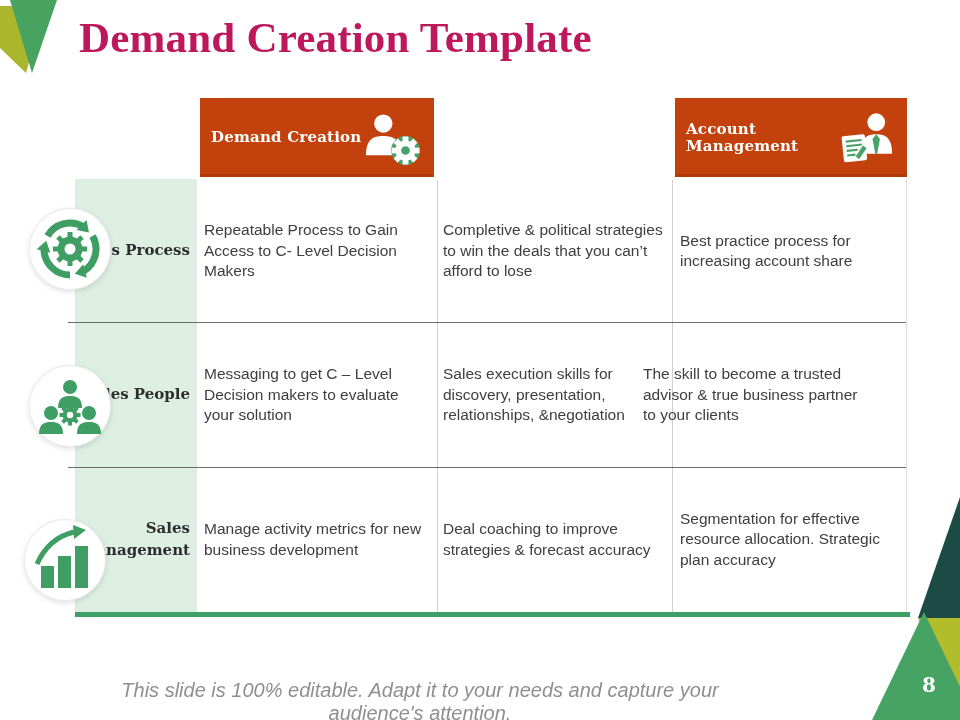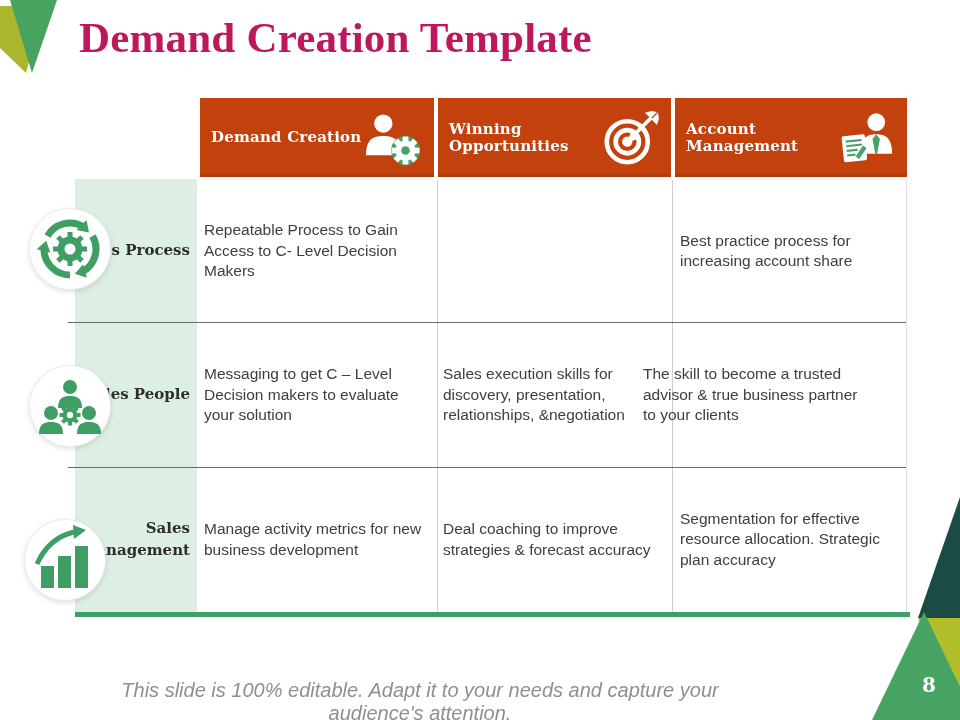--- a/index.html
+++ b/index.html
@@ -89,32 +89,20 @@
           <rect x="-3" y="-14.5" width="6" height="29" transform="rotate(45)"></rect>
           <rect x="-3" y="-14.5" width="6" height="29" transform="rotate(90)"></rect>
           <rect x="-3" y="-14.5" width="6" height="29" transform="rotate(135)"></rect>
           <circle r="10.5"></circle>
         </g>
         <circle r="4.5" fill="#46a266"></circle>
       </g>
     </svg>
   </div>
 
-  <div class="abs hcell" style="left:438px;width:233px">
-    <span class="hlabel">Winning Opportunities</span>
-    <svg class="hicon" width="56" height="54" viewBox="0 0 60 58">
-      <circle cx="26" cy="33" r="22" fill="none" stroke="#ffffff" stroke-width="5"></circle>
-      <circle cx="26" cy="33" r="12.5" fill="none" stroke="#ffffff" stroke-width="5"></circle>
-      <circle cx="26" cy="33" r="5.5" fill="#ffffff"></circle>
-      <line x1="52" y1="7" x2="28" y2="31" stroke="#ffffff" stroke-width="4"></line>
-      <polygon points="25,34 37,30 30,23" fill="#ffffff"></polygon>
-      <polygon points="45,2 51,8 58,1 52,0" fill="#ffffff"></polygon>
-      <polygon points="58,15 52,9 59,2 60,8" fill="#ffffff"></polygon>
-    </svg>
-  </div>
 
   <div class="abs hcell" style="left:675px;width:232px">
     <span class="hlabel">Account Management</span>
     <svg class="hicon" width="58" height="54" viewBox="0 0 62 58">
       <g fill="#ffffff">
         <circle cx="42" cy="12" r="9.5"></circle>
         <path d="M25 46 C25 29 32 25 42 25 C52 25 59 29 59 46 Z"></path>
       </g>
       <polygon points="42,25 46,30 43,46 41,46 38,30" fill="#46a266"></polygon>
       <g transform="rotate(-6 18 40)">
@@ -137,20 +125,23 @@
   <div class="abs rlabel" style="top:468px;height:143px">Sales Management</div>
 
   <div class="abs vline" style="left:437px"></div>
   <div class="abs vline" style="left:672px"></div>
   <div class="abs vline" style="left:906px;background:#dedede"></div>
   <div class="abs hline" style="top:322px"></div>
   <div class="abs hline" style="top:467px"></div>
 
   <div class="abs cell" style="left:204px;top:180px;width:228px;height:142px">
     <p>Repeatable Process to Gain Access to C- Level Decision Makers</p>
+  </div>
+  <div class="abs cell" style="left:443px;top:180px;width:226px;height:142px">
+    <p>Completive &amp; political strategies to win the deals that you can’t afford to lose</p>
   </div>
   <div class="abs cell" style="left:680px;top:180px;width:224px;height:142px">
     <p>Best practice process for increasing account share</p>
   </div>
 
   <div class="abs cell" style="left:443px;top:323px;width:226px;height:144px">
     <p>Sales execution skills for discovery, presentation, relationships, &amp;negotiation</p>
   </div>
   <div class="abs cell" style="left:204px;top:323px;width:228px;height:144px">
     <p>Messaging to get C – Level Decision makers to evaluate your solution</p>

